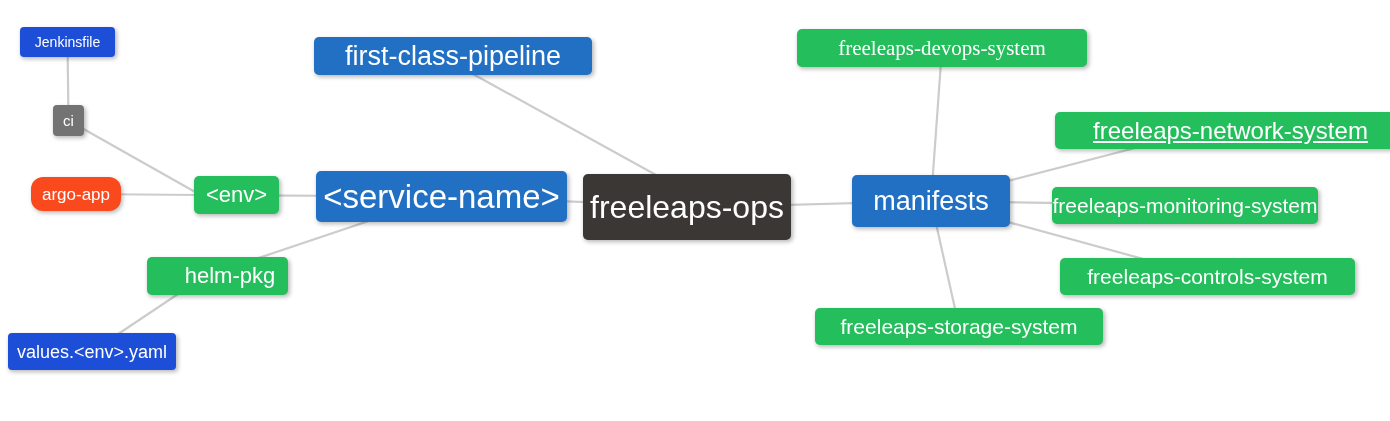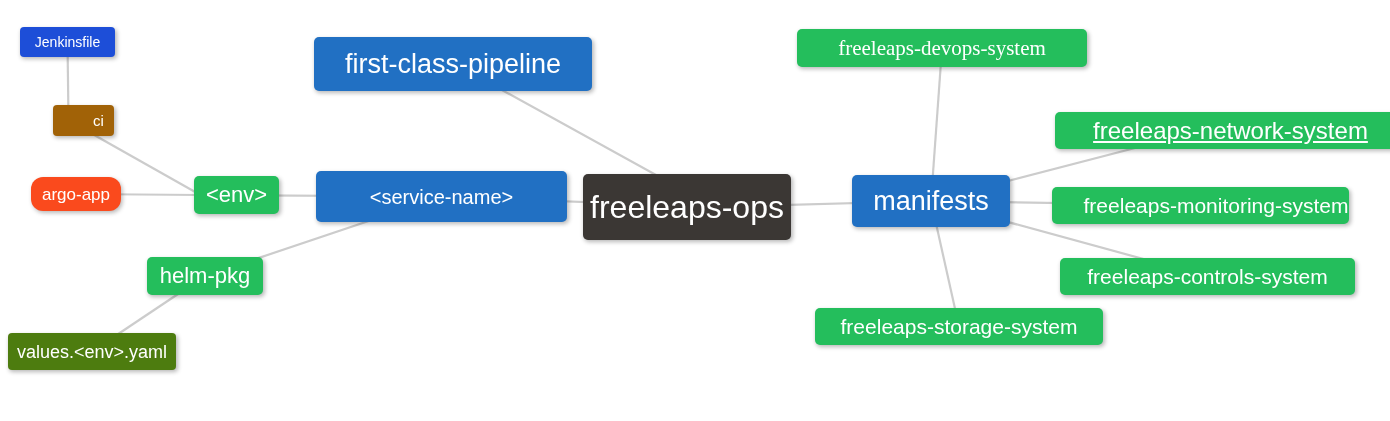--- a/index.html
+++ b/index.html
@@ -32,27 +32,27 @@
     line-height: 1;
     user-select: none;
   }
   
   .n-jenkinsfile { left: 20px;   top: 27px;  width: 95px;  height: 30px; font-size: 14px; border-radius: 4px; }
   .n-ci          { left: 53px;   top: 105px; width: 31px;  height: 31px; font-size: 15px; border-radius: 4px; }
   .n-argo        { left: 31px;   top: 177px; width: 90px;  height: 34px; font-size: 17px; border-radius: 12px; }
   .n-env         { left: 158px;  top: 176px; width: 85px;  height: 38px; font-size: 22px; }
   .n-helm        { left: 147px;  top: 257px; width: 116px; height: 38px; font-size: 22px; }
   .n-values      { left: 8px;    top: 333px; width: 168px; height: 37px; font-size: 18px; border-radius: 4px; }
-  .n-fcp         { left: 314px;  top: 37px;  width: 278px; height: 54px; font-size: 27px; }
-  .n-service     { left: 316px;  top: 171px; width: 251px; height: 51px; font-size: 20px; }
+  .n-fcp         { left: 314px;  top: 37px;  width: 278px; height: 38px; font-size: 27px; }
+  .n-service     { left: 316px;  top: 171px; width: 251px; height: 51px; font-size: 33px; }
   .n-ops         { left: 583px;  top: 174px; width: 208px; height: 66px; font-size: 32px; }
   .n-manifests   { left: 852px;  top: 175px; width: 158px; height: 52px; font-size: 27px; }
   .n-devops      { left: 797px;  top: 29px;  width: 290px; height: 38px; font-size: 21px; font-family: Liberation Serif, serif; }
   .n-network     { left: 1055px; top: 112px; width: 351px; height: 37px; font-size: 24px; text-decoration: underline; }
-  .n-monitoring  { left: 1052px; top: 187px; width: 266px; height: 37px; font-size: 21px; padding-left: 31px; }
+  .n-monitoring  { left: 1052px; top: 187px; width: 266px; height: 37px; font-size: 21px; }
   .n-controls    { left: 1060px; top: 258px; width: 295px; height: 37px; font-size: 21px; }
   .n-storage     { left: 815px;  top: 308px; width: 288px; height: 37px; font-size: 21px; }
 </style>
 </head>
 <body>
 
 <div class="canvas">
 
   <svg class="edges" width="1390" height="421" viewBox="0 0 1390 421">
       <line x1="67.5" y1="42" x2="68.5" y2="120.5" stroke="#CCCCCC"></line>
@@ -66,29 +66,29 @@
       <line x1="714" y1="207" x2="931" y2="201" stroke="#CCCCCC"></line>
       <line x1="931" y1="201" x2="942" y2="48" stroke="#CCCCCC"></line>
       <line x1="931" y1="201" x2="1202.5" y2="130.5" stroke="#CCCCCC"></line>
       <line x1="931" y1="201" x2="1212.5" y2="205.5" stroke="#CCCCCC"></line>
       <line x1="931" y1="201" x2="1207.5" y2="276.5" stroke="#CCCCCC"></line>
       <line x1="931" y1="201" x2="959" y2="326.5" stroke="#CCCCCC"></line>
     </svg>
 
   <div class="node n-jenkinsfile" style="background: #1d4ed8;">Jenkinsfile</div>
 
-  <div class="node n-ci" style="background: #a16207; padding-left: 30px;">ci</div>
+  <div class="node n-ci" style="background: #737373;">ci</div>
 
   <div class="node n-argo" style="background: rgb(250, 74, 29);">argo-app</div>
 
   <div class="node n-env" style="background: rgb(36, 190, 92); margin-left: 36px;">&lt;env&gt;</div>
 
-  <div class="node n-helm" style="background: rgb(36, 190, 92);">helm-pkg</div>
+  <div class="node n-helm" style="background: rgb(36, 190, 92); padding-left: 25px;">helm-pkg</div>
 
-  <div class="node n-values" style="background: #4d7c0f;">values.&lt;env&gt;.yaml</div>
+  <div class="node n-values" style="background: #1d4ed8;">values.&lt;env&gt;.yaml</div>
 
   <div class="node n-fcp" style="background: rgb(33, 112, 195);">first-class-pipeline</div>
 
   <div class="node n-service" style="background: rgb(33, 112, 195);">&lt;service-name&gt;</div>
 
   <div class="node n-ops" style="background: rgb(59, 55, 52);">freeleaps-ops</div>
 
   <div class="node n-manifests" style="background: rgb(33, 112, 195);">manifests</div>
 
   <div class="node n-devops" style="background: rgb(36, 190, 92);">freeleaps-devops-system</div>

